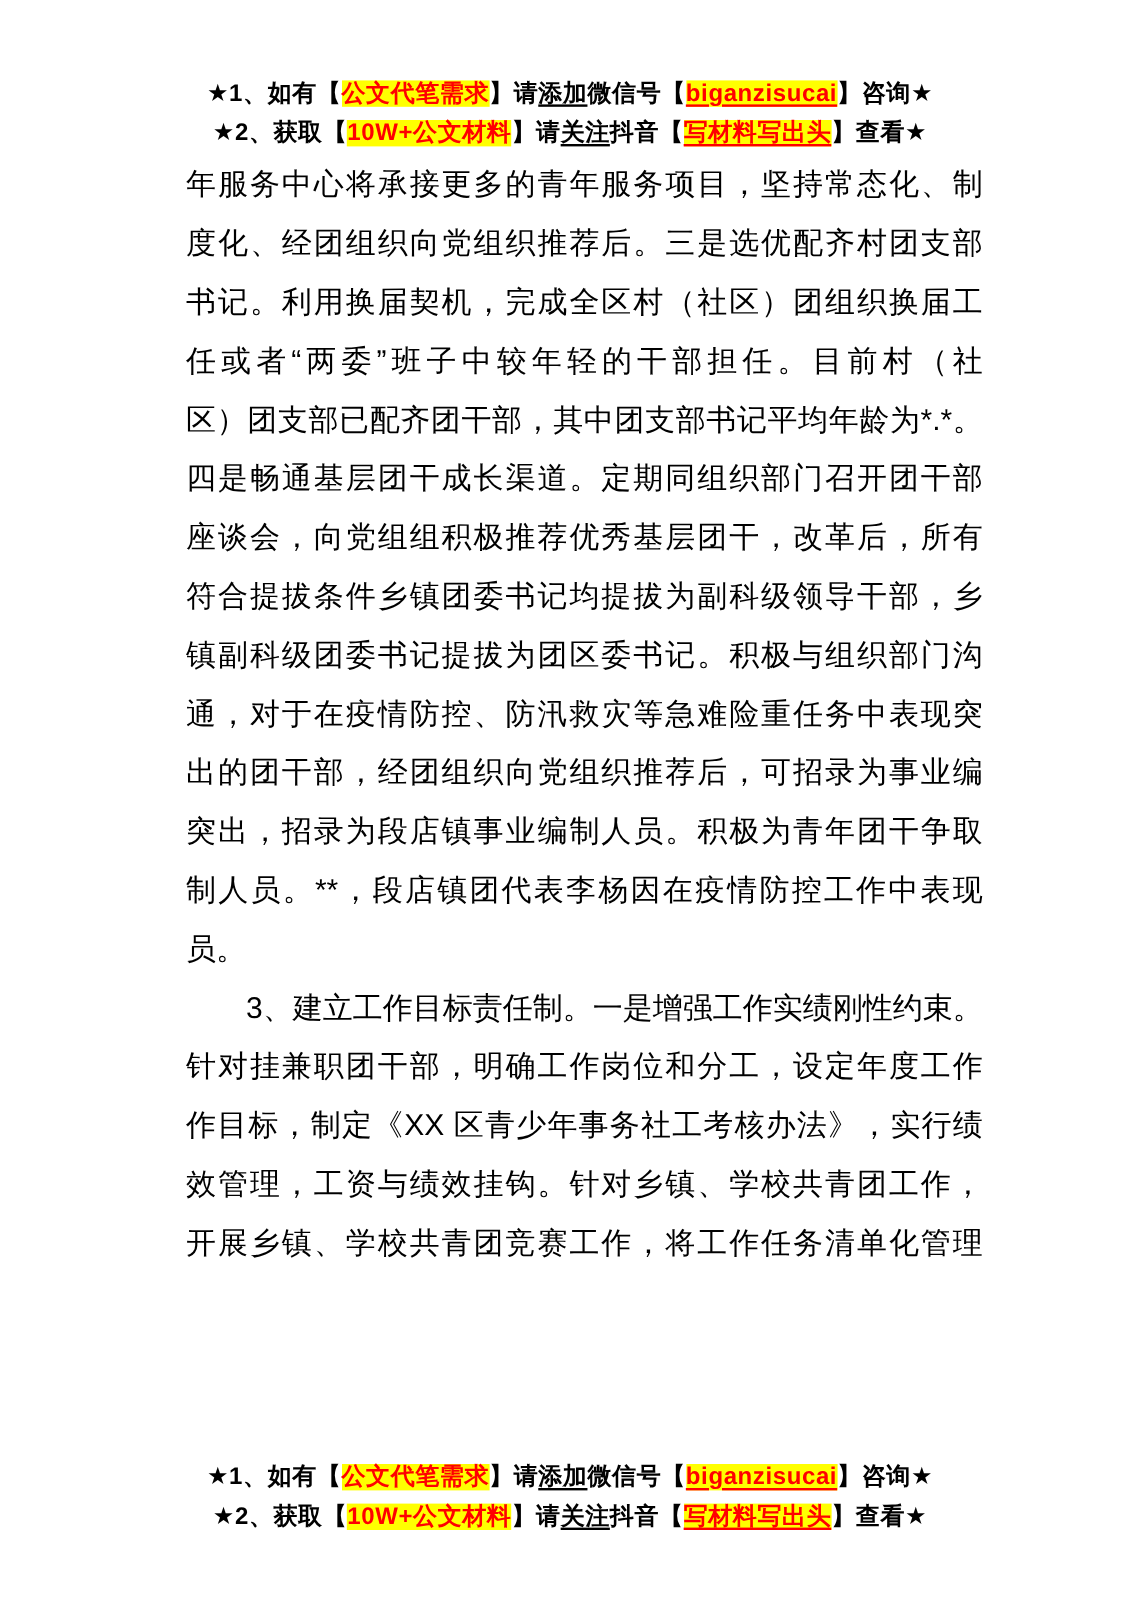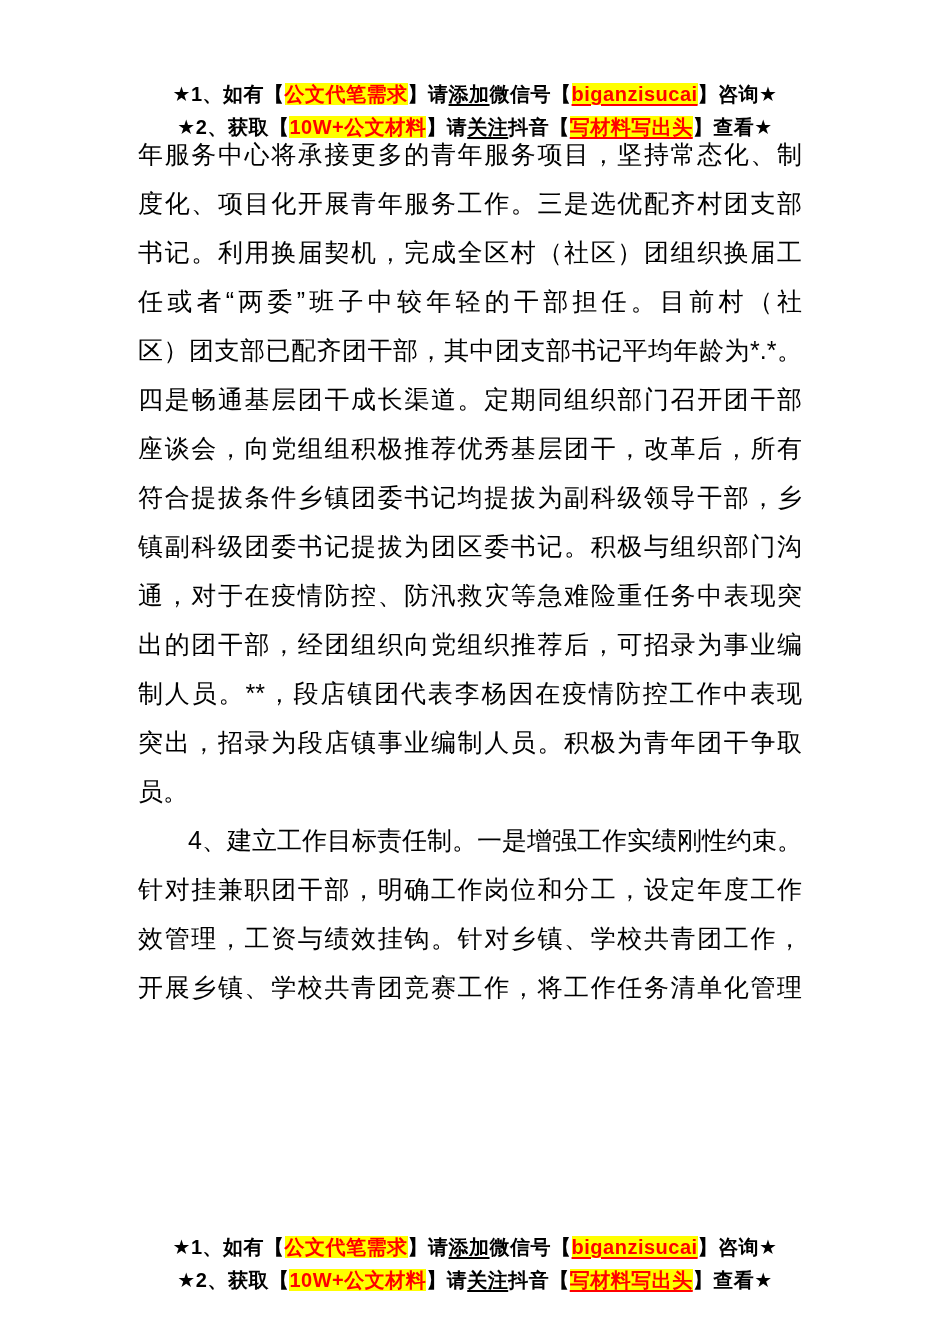--- a/index.html
+++ b/index.html
@@ -15,32 +15,31 @@
   
   .promo {
     position: absolute;
     left: 0;
     width: 100%;
     text-align: center;
     font-size: 20px;
     font-weight: 700;
     line-height: 33px;
     letter-spacing: 0.5px;
-    margin-top: 16px;
   }
   .promo-header { top: 62px; }
   .promo-footer { top: 1215px; }
   .seg { white-space: pre; }
   .seg.hl { background: #ffff00; }
   .seg.red { color: #ff0000; }
   .seg.u { text-decoration: underline; text-underline-offset: 3px; }
   
   .doc-body {
     position: absolute;
-    left: 138px;
+    left: 155px;
     top: 130px;
     width: 664px;
     font-size: 25px;
     line-height: 49px;
   }
   .bline {
     height: 49px;
     text-align: justify;
     text-align-last: justify;
     overflow: hidden;
@@ -52,35 +51,36 @@
 </head>
 <body>
 
 <div class="page">
   <div class="promo promo-header" id="header">
       <div class="hline"><span class="seg">★1、如有【</span><span class="seg hl red">公文代笔需求</span><span class="seg">】请</span><span class="seg u">添加</span><span class="seg">微信号【</span><span class="seg hl red u">biganzisucai</span><span class="seg">】咨询★</span></div>
       <div class="hline"><span class="seg">★2、获取【</span><span class="seg hl red">10W+公文材料</span><span class="seg">】请</span><span class="seg u">关注</span><span class="seg">抖音【</span><span class="seg hl red u">写材料写出头</span><span class="seg">】查看★</span></div>
     </div>
   <div class="doc-body" id="body">
       <div class="bline"><span class="seg">年服务中心将承接更多的青年服务项目，坚持常态化、制</span></div>
-      <div class="bline"><span class="seg">度化、项目化开展青年服务工作。</span><span class="seg b">三是</span><span class="seg">选优配齐村团支部</span></div>
+      <div class="bline"><span class="seg">度化、经团组织向党组织推荐后。</span><span class="seg b">三是</span><span class="seg">选优配齐村团支部</span></div>
       <div class="bline"><span class="seg">书记。利用换届契机，完成全区村（社区）团组织换届工</span></div>
       <div class="bline"><span class="seg">任或者“两委”班子中较年轻的干部担任。目前村（社</span></div>
       <div class="bline"><span class="seg">区）团支部已配齐团干部，其中团支部书记平均年龄为*.*。</span></div>
       <div class="bline"><span class="seg b">四是</span><span class="seg">畅通基层团干成长渠道。定期同组织部门召开团干部</span></div>
       <div class="bline"><span class="seg">座谈会，向党组组积极推荐优秀基层团干，改革后，所有</span></div>
       <div class="bline"><span class="seg">符合提拔条件乡镇团委书记均提拔为副科级领导干部，乡</span></div>
       <div class="bline"><span class="seg">镇副科级团委书记提拔为团区委书记。积极与组织部门沟</span></div>
       <div class="bline"><span class="seg">通，对于在疫情防控、防汛救灾等急难险重任务中表现突</span></div>
       <div class="bline"><span class="seg">出的团干部，经团组织向党组织推荐后，可招录为事业编</span></div>
+      <div class="bline"><span class="seg">突出，招录为段店镇事业编制人员。积极为青年团干争取</span></div>
       <div class="bline"><span class="seg">制人员。**，段店镇团代表李杨因在疫情防控工作中表现</span></div>
-      <div class="bline"><span class="seg">突出，招录为段店镇事业编制人员。积极为青年团干争取</span></div>
       <div class="bline align-left"><span class="seg">员。</span></div>
-      <div class="bline indent"><span class="seg b">4、建立工作目标责任制。一是</span><span class="seg">增强工作实绩刚性约束。</span></div>
+      <div class="bline indent"><span class="seg b">3、建立工作目标责任制。一是</span><span class="seg">增强工作实绩刚性约束。</span></div>
       <div class="bline"><span class="seg">针对挂兼职团干部，明确工作岗位和分工，设定年度工作</span></div>
+      <div class="bline"><span class="seg">作目标，制定《XX 区青少年事务社工考核办法》，实行绩</span></div>
       <div class="bline"><span class="seg">效管理，工资与绩效挂钩。针对乡镇、学校共青团工作，</span></div>
       <div class="bline"><span class="seg">开展乡镇、学校共青团竞赛工作，将工作任务清单化管理</span></div>
     </div>
   <div class="promo promo-footer" id="footer">
       <div class="hline"><span class="seg">★1、如有【</span><span class="seg hl red">公文代笔需求</span><span class="seg">】请</span><span class="seg u">添加</span><span class="seg">微信号【</span><span class="seg hl red u">biganzisucai</span><span class="seg">】咨询★</span></div>
       <div class="hline"><span class="seg">★2、获取【</span><span class="seg hl red">10W+公文材料</span><span class="seg">】请</span><span class="seg u">关注</span><span class="seg">抖音【</span><span class="seg hl red u">写材料写出头</span><span class="seg">】查看★</span></div>
     </div>
 </div>
 
 </body></html>

